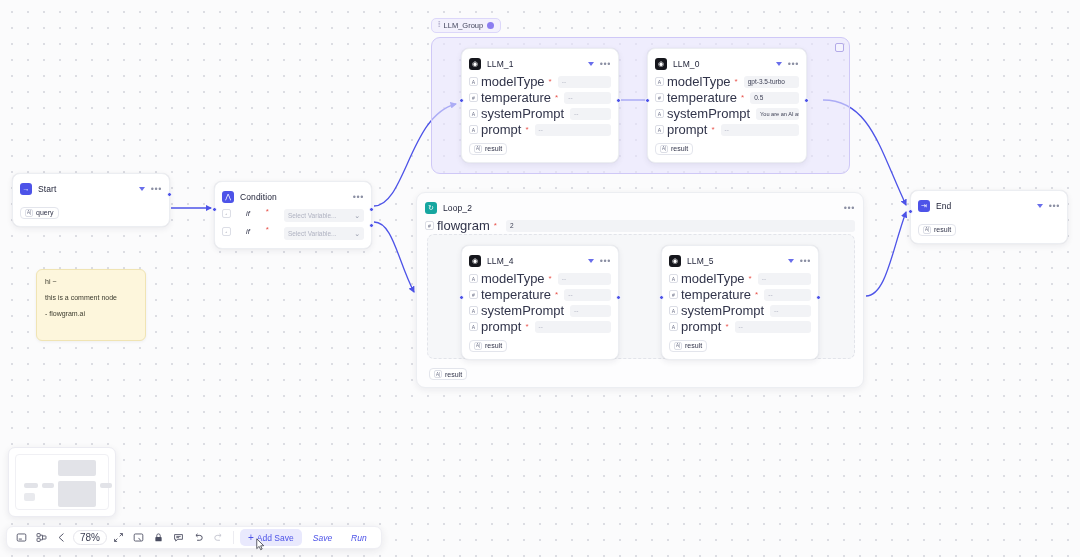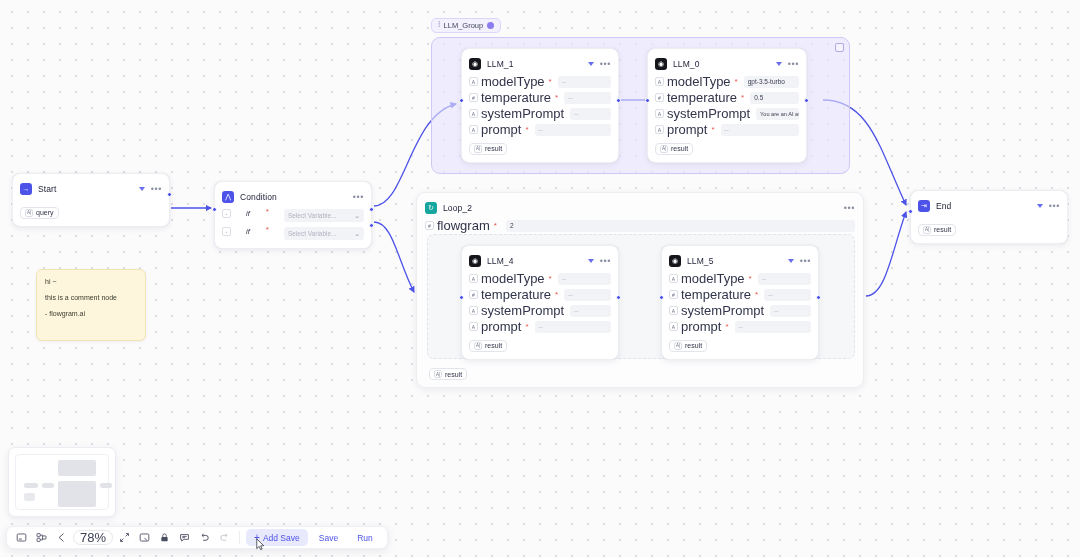--- a/index.html
+++ b/index.html
@@ -162,29 +162,29 @@
   }
   .tb-btn {
     width: 17px; height: 17px; display: flex; align-items: center; justify-content: center;
     border-radius: 4px; color: #4a4d61; cursor: pointer;
   }
   .tb-btn svg { display: block; }
   #zoom-pill {
     height: 15px; min-width: 34px; padding: 0 6px;
     border: 1px solid #e6e6ec; border-radius: 8px;
     display: flex; align-items: center; justify-content: center;
-    font-size: 13px; color: #3d4055;
+    font-size: 10px; color: #3d4055;
   }
   .tb-sep { width: 1px; height: 13px; background: #ececf1; margin: 0 3px; }
   .tb-action {
     height: 17px; display: flex; align-items: center; gap: 3px;
     padding: 0 8px; border-radius: 5px;
     background: #e9e9fd; color: #4d53e8; font-size: 8.5px; cursor: pointer;
   }
-  .tb-action.plain { background: #fff; }
+  .tb-action.plain { background: #fff; font-style: italic; }
   #cursor {
     position: absolute; left: 256px; top: 538px; width: 9px; height: 13px;
     pointer-events: none;
   }
 </style>
 </head>
 <body>
 
 <div id="canvas">
 

